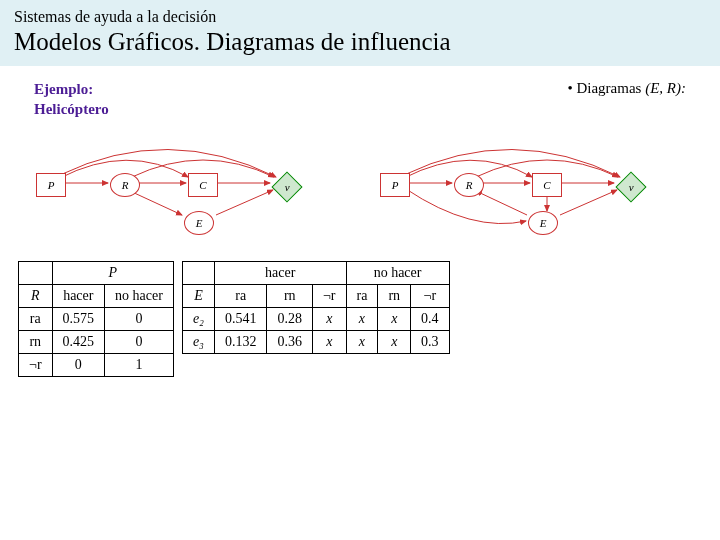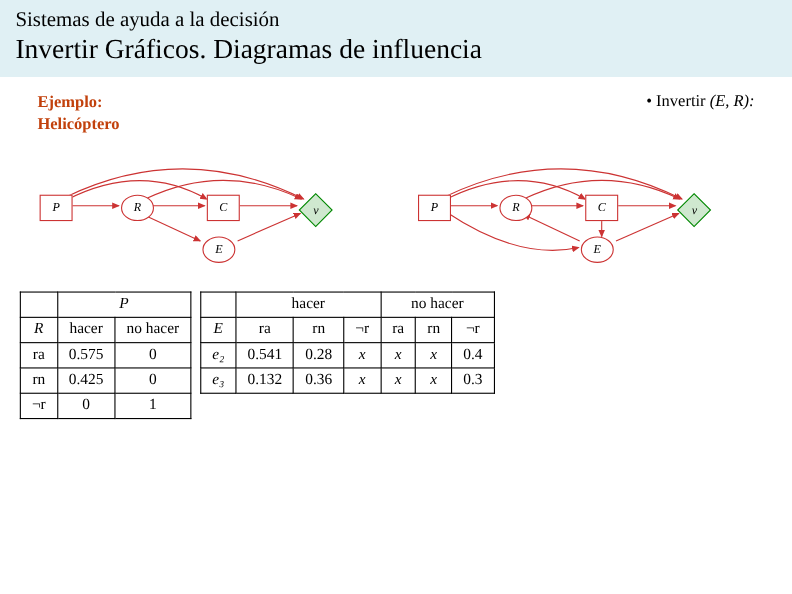--- a/index.html
+++ b/index.html
@@ -1,22 +1,22 @@
 <!DOCTYPE html>
 <html><head>
 <meta charset="utf-8">
 <style>
 html,body{margin:0;padding:0}
 body{width:720px;height:540px;font-family:"Times New Roman",Times,serif;background:#fff;color:#000;font-size:16px}
 .header{background:#e0f0f4;padding:8px 14px 10px}
-.header .sub{font-size:19px;margin-bottom:2px}
+.header .sub{font-size:16px;margin-bottom:2px}
 .header .title{font-size:25px}
 .content{padding:10px 18px}
 .row-labels{display:flex;justify-content:space-between;margin:4px 16px 14px}
-.ejemplo{color:#c2410c;font-weight:bold;font-size:15px;line-height:1.3}
+.ejemplo{color:#4c1d95;font-weight:bold;font-size:15px;line-height:1.3}
 .invertir{font-size:15px}
 .invertir .ital{}
 .diagrams{display:flex;gap:34px;margin:10px 0 18px}
 .diagram{position:relative;width:310px;height:110px}
 .node{position:absolute;width:28px;height:22px;display:flex;align-items:center;justify-content:center;font-style:italic;font-size:11px;font-family:"Times New Roman",serif;background:#fff}
 .rect{border:1px solid #c33}
 .oval{border:1px solid #c33;border-radius:50%}
 .diamond{border:1px solid #080;transform:rotate(45deg);width:20px;height:20px;background:#cfe8cf}
 .diamond span{transform:rotate(-45deg)}
 .tables{display:flex;gap:8px;align-items:flex-start}
@@ -24,32 +24,32 @@
 td,th{border:1px solid #000;padding:3px 10px;text-align:center;font-weight:normal;font-family:"Times New Roman",serif}
 .ital{font-style:italic}
 .lbl{font-style:italic}
 svg.arrows{position:absolute;top:0;left:0;width:100%;height:100%;pointer-events:none}
 </style>
 </head>
 <body>
 
 <div class="header">
   <div class="sub">Sistemas de ayuda a la decisión</div>
-  <div class="title">Invertir Gráficos. Diagramas de influencia</div>
+  <div class="title">Modelos Gráficos. Diagramas de influencia</div>
 </div>
 
 <div class="content">
 
   <div class="row-labels">
     <div class="ejemplo">
       <div>Ejemplo:</div>
       <div>Helicóptero</div>
     </div>
     <div class="invertir">
-      <span>• Invertir </span><span class="ital">(E, R):</span>
+      <span>• Diagramas </span><span class="ital">(E, R):</span>
     </div>
   </div>
 
   <div class="diagrams">
 
     <div class="diagram">
       <svg class="arrows" viewBox="0 0 310 110">
         <defs>
             <marker id="ah1" markerWidth="7" markerHeight="7" refX="6" refY="3" orient="auto">
               <path d="M0,0 L7,3 L0,6 Z" fill="#c33"></path>

